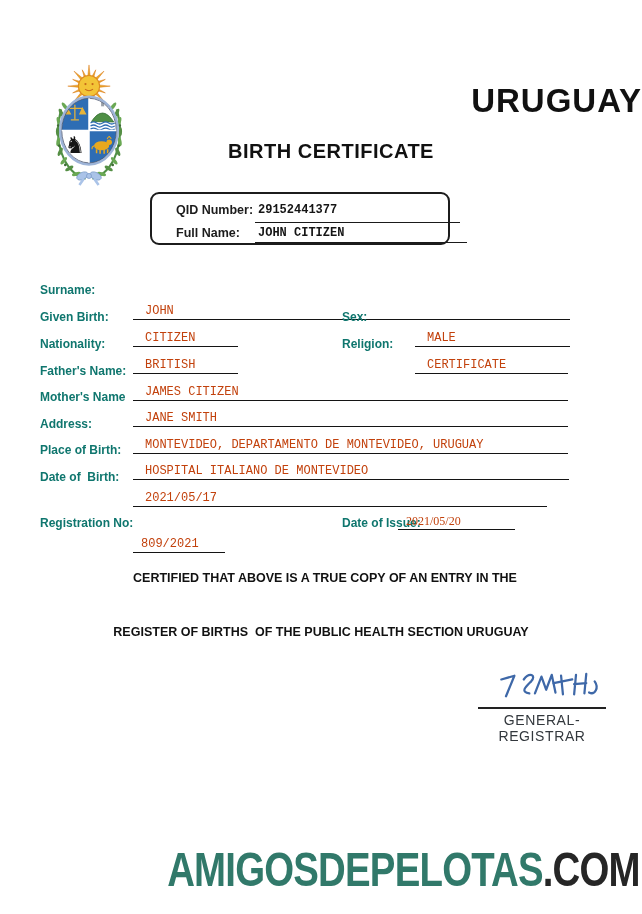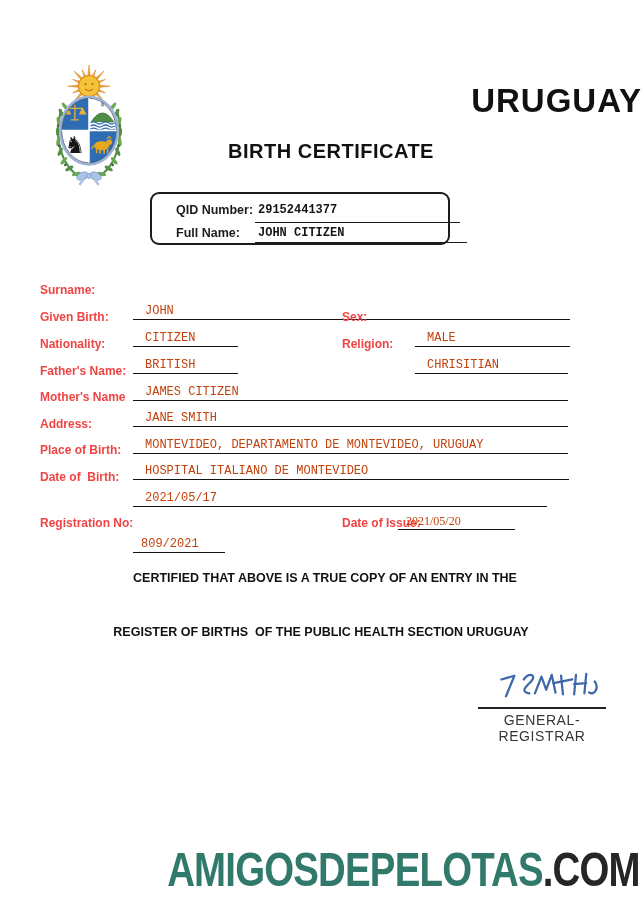--- a/index.html
+++ b/index.html
@@ -16,21 +16,21 @@
   
   .idbox{position:absolute;left:150px;top:192px;width:300px;height:53px;
          border:2px solid #1c1c1c;border-radius:9px;box-sizing:border-box;}
   .idrow{position:absolute;left:0;width:100%;height:16px;}
   .idrow .blabel{position:absolute;left:24px;font-size:12.5px;font-weight:bold;white-space:pre;}
   .idrow .bvalue{position:absolute;left:106px;font-size:12px;font-weight:bold;
                  font-family:"Liberation Mono",monospace;color:#151515;white-space:pre;}
   .idline{position:absolute;left:103px;width:205px;border-bottom:1.6px solid #1a1a1a;}
 
   
-  .flabel{position:absolute;font-size:12px;font-weight:bold;color:#ef4444;white-space:pre;}
+  .flabel{position:absolute;font-size:12px;font-weight:bold;color:#0f766e;white-space:pre;}
   .fvalue{position:absolute;font-size:12px;font-family:"Liberation Mono",monospace;
           color:#c2410c;border-bottom:1.5px solid #141414;height:16px;
           padding-left:12px;box-sizing:border-box;white-space:pre;margin-top:22px;}
 
   
   .cert-line{position:absolute;left:0;right:0;text-align:center;font-size:12.5px;
              font-weight:bold;color:#111;white-space:pre;}
 
   
   .sig-svg{position:absolute;left:492px;top:666px;width:112px;height:40px;}
@@ -180,21 +180,21 @@
   <span class="fvalue" style="left:133px;top:282px;width:437px;">JOHN</span>
 
   <span class="flabel" style="left:40px;top:310px;">Given Birth:</span>
   <span class="fvalue" style="left:133px;top:309px;width:105px;">CITIZEN</span>
   <span class="flabel" style="left:342px;top:310px;">Sex:</span>
   <span class="fvalue" style="left:415px;top:309px;width:155px;">MALE</span>
 
   <span class="flabel" style="left:40px;top:337px;">Nationality:</span>
   <span class="fvalue" style="left:133px;top:336px;width:105px;">BRITISH</span>
   <span class="flabel" style="left:342px;top:337px;">Religion:</span>
-  <span class="fvalue" style="left:415px;top:336px;width:153px;">CHRISITIAN</span>
+  <span class="fvalue" style="left:415px;top:336px;width:153px;">CERTIFICATE</span>
 
   <span class="flabel" style="left:40px;top:364px;">Father's Name:</span>
   <span class="fvalue" style="left:133px;top:363px;width:435px;">JAMES CITIZEN</span>
 
   <span class="flabel" style="left:40px;top:390px;text-align:center;">Mother's Name</span>
   <span class="fvalue" style="left:133px;top:389px;width:435px;">JANE SMITH</span>
 
   <span class="flabel" style="left:40px;top:417px;">Address:</span>
   <span class="fvalue" style="left:133px;top:416px;width:435px;">MONTEVIDEO, DEPARTAMENTO DE MONTEVIDEO, URUGUAY</span>
 

